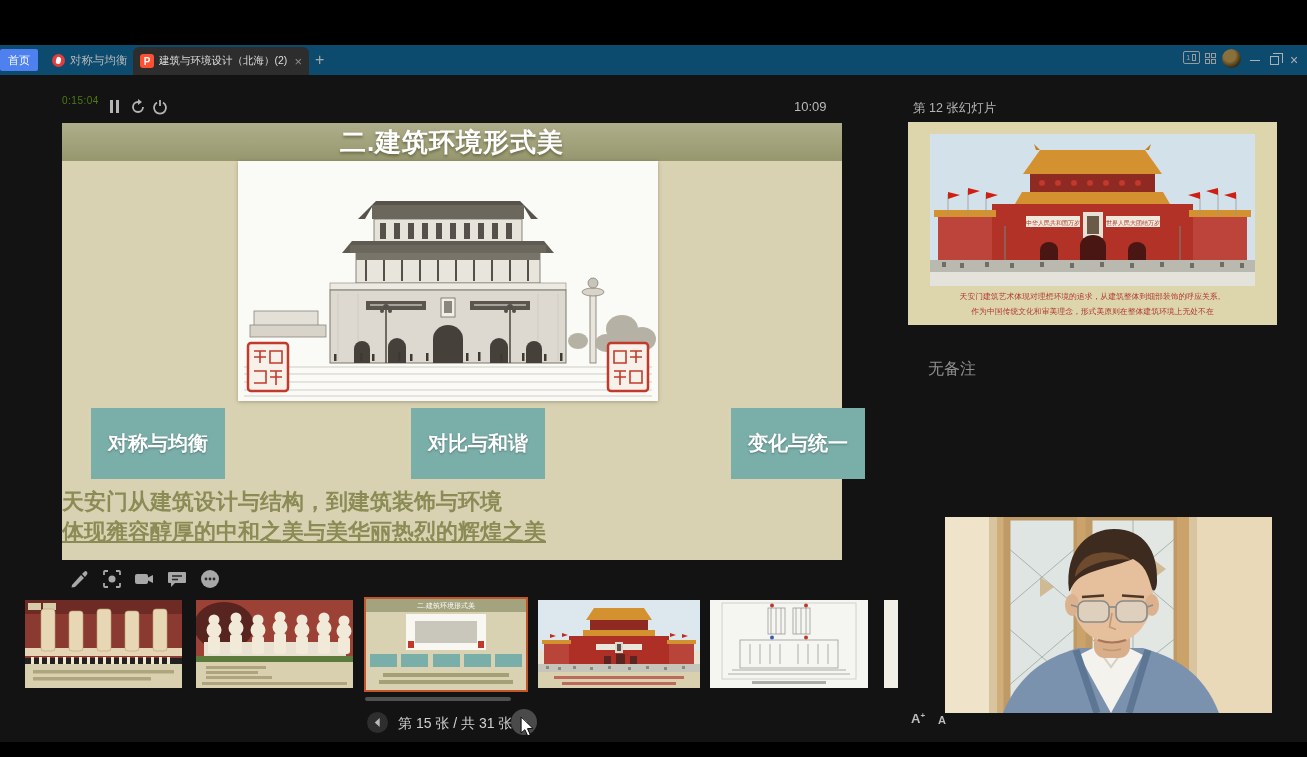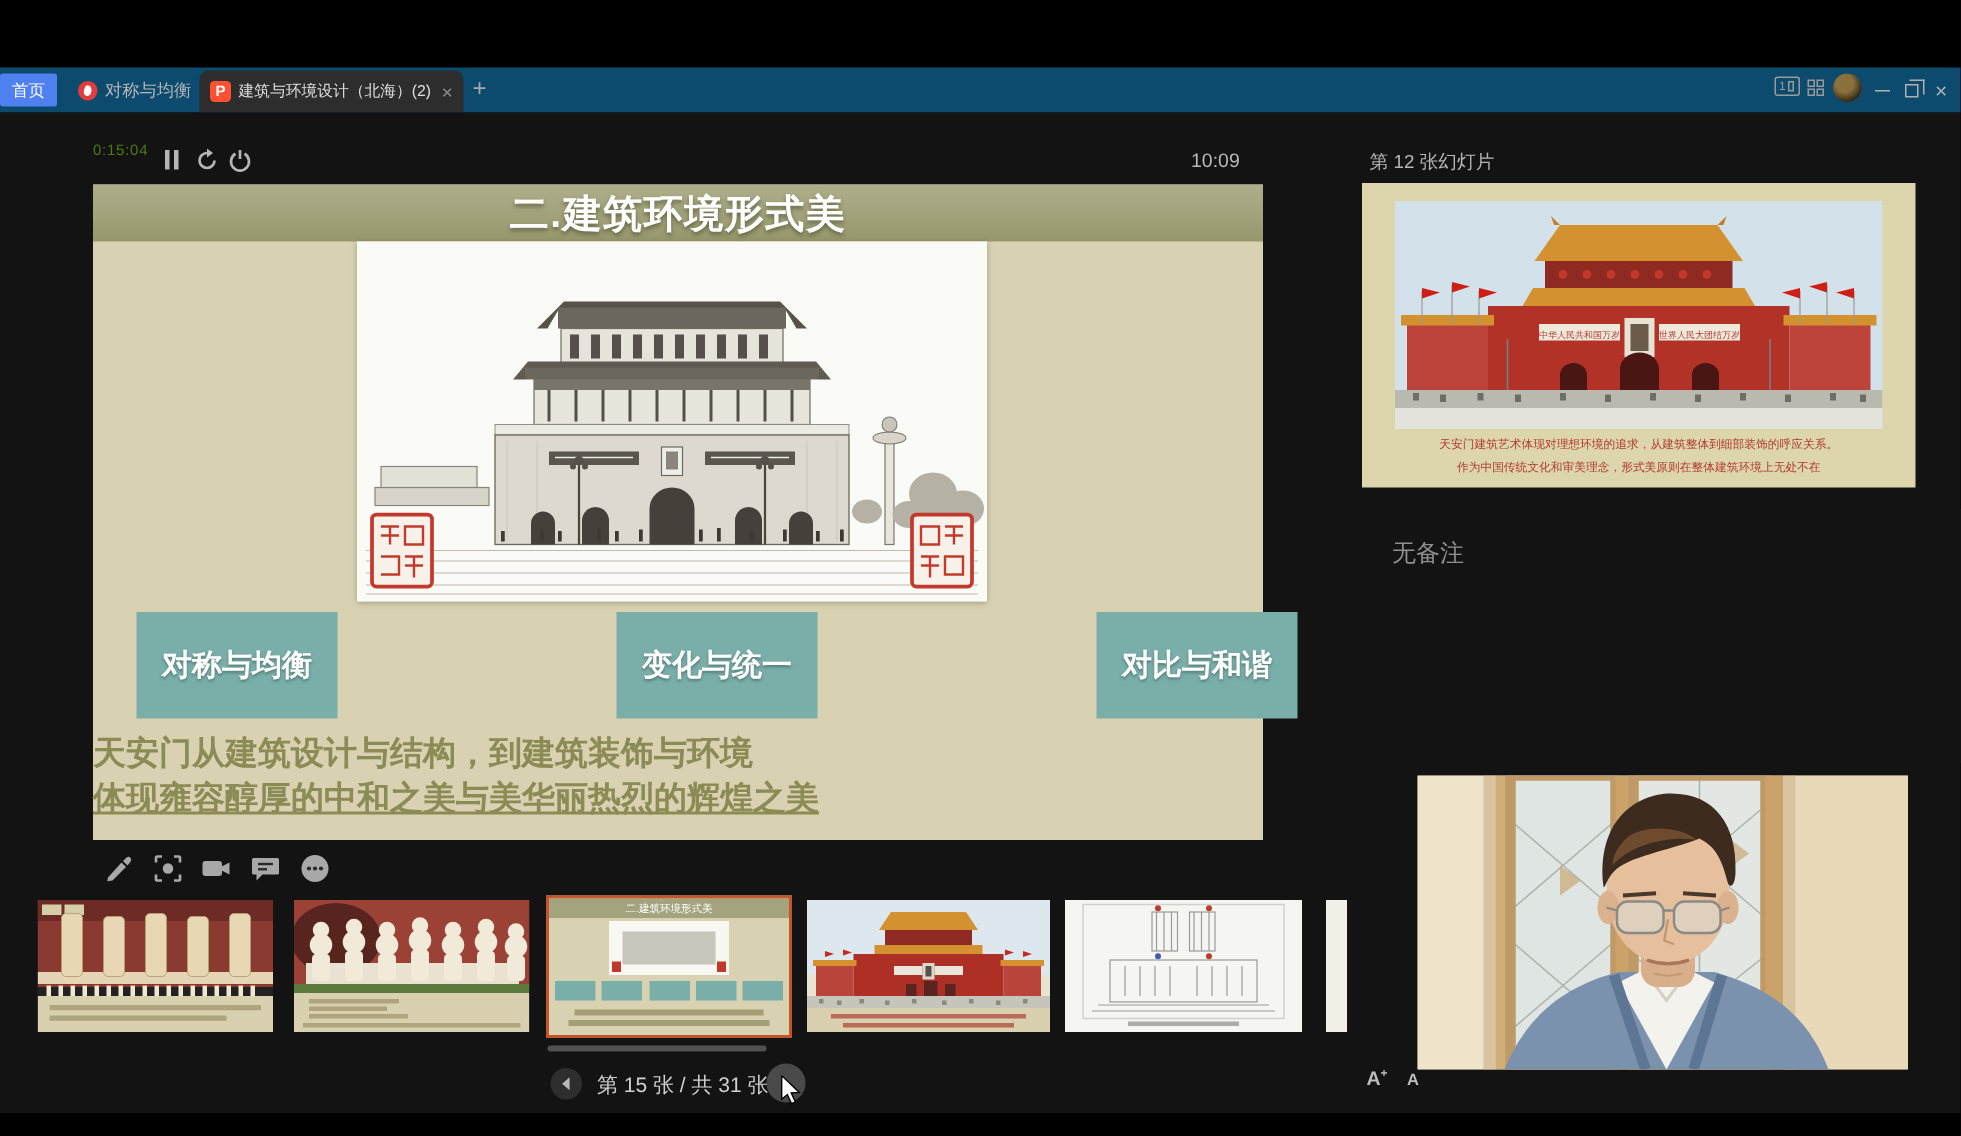--- a/index.html
+++ b/index.html
@@ -275,22 +275,22 @@
           <rect x="370" y="182" width="40" height="48" rx="3" fill="#f7f1ea" stroke="#c23a2c" stroke-width="2.5"></rect>
           <g stroke="#c23a2c" stroke-width="1.6" fill="none">
             <path d="M376 190 h12 v12 h-12 Z M392 190 h12 M392 196 h12 M398 190 v12 M376 210 h12 M376 216 h12 M382 210 v14 M392 210 h12 v12 h-12 Z"></path>
           </g>
         </g>
       </svg>
     </div>
 
     <div class="btn-row">
       <div class="teal-btn">对称与均衡</div>
+      <div class="teal-btn">对比与和谐</div>
       <div class="teal-btn">变化与统一</div>
-      <div class="teal-btn">对比与和谐</div>
     </div>
 
     <div class="slide-cap" style="top:364px;">天安门从建筑设计与结构，到建筑装饰与环境</div>
     <div class="slide-cap" style="top:394px;text-decoration:underline;">体现雍容醇厚的中和之美与美华丽热烈的辉煌之美</div>
   </div>
 
   <svg class="tool" style="left:68px;" viewBox="0 0 22 22">
     <path d="M4 17 L13 7 L16 10 L7 19 L3.5 19.5 Z" fill="#a8a8a8"></path>
     <path d="M14 6 L16.5 3.5 Q18 2.5 19 4 Q20 5 19 6.5 L17 9 Z" fill="#a8a8a8"></path>
   </svg>

